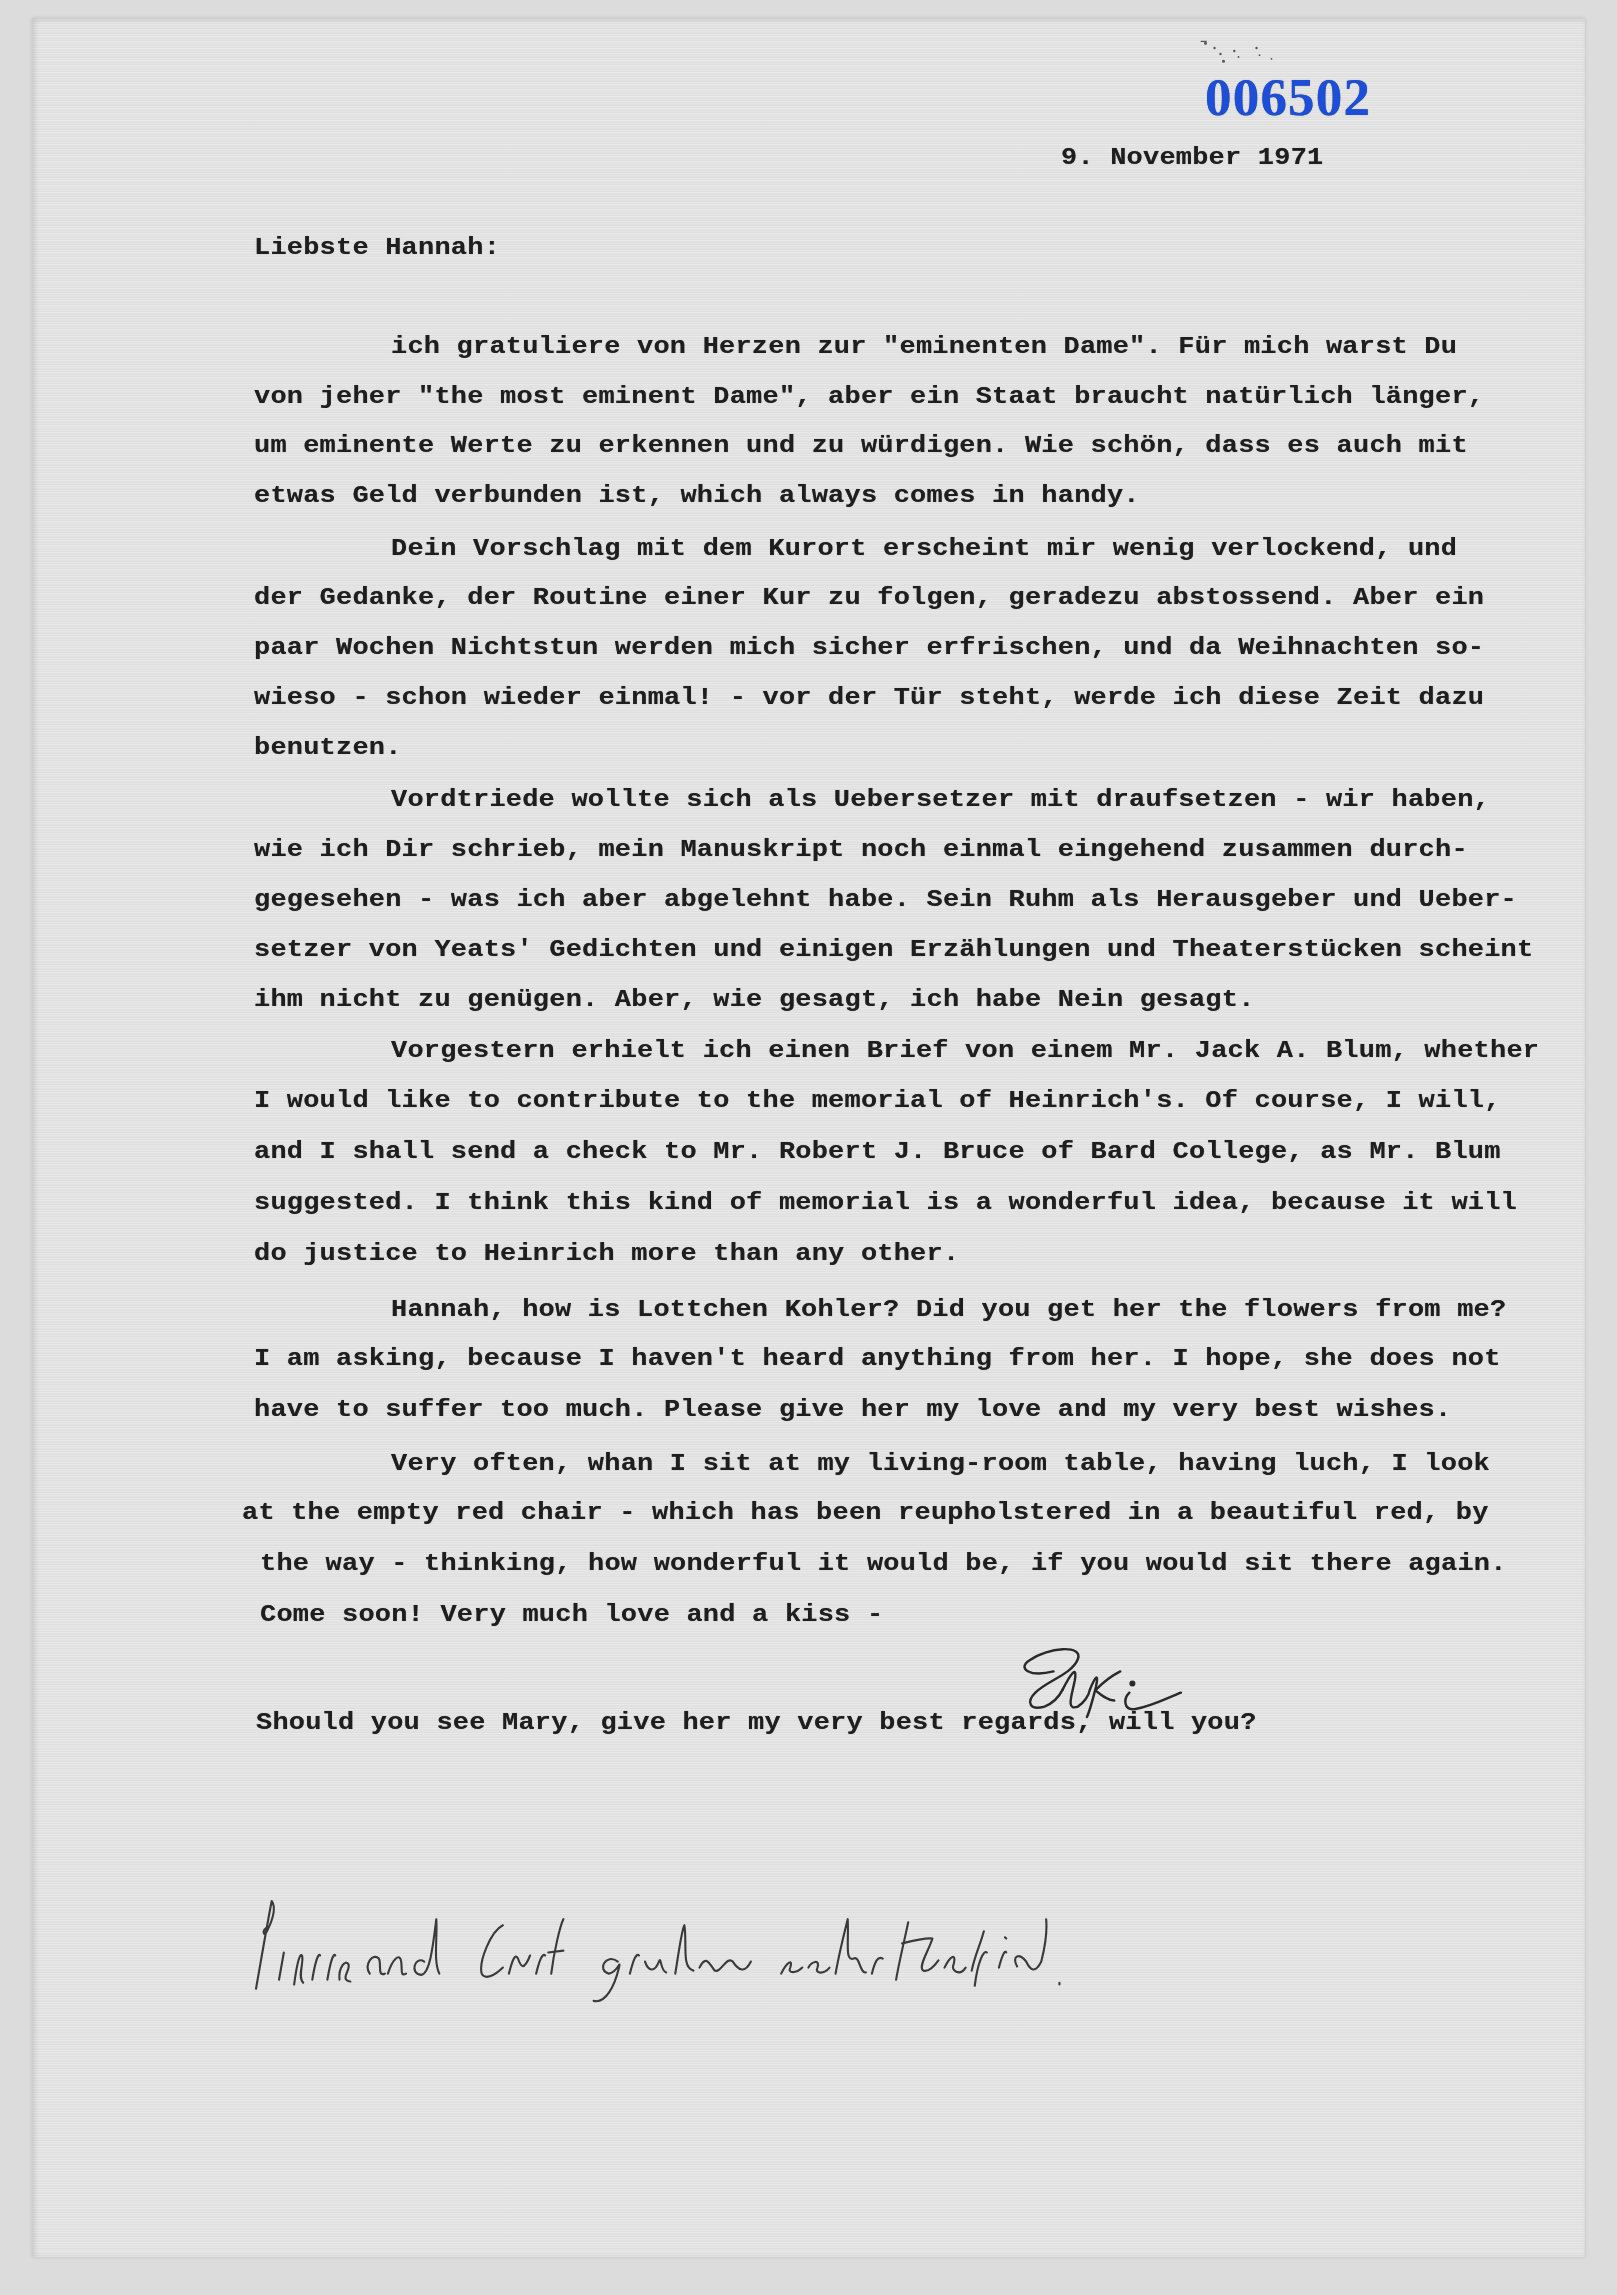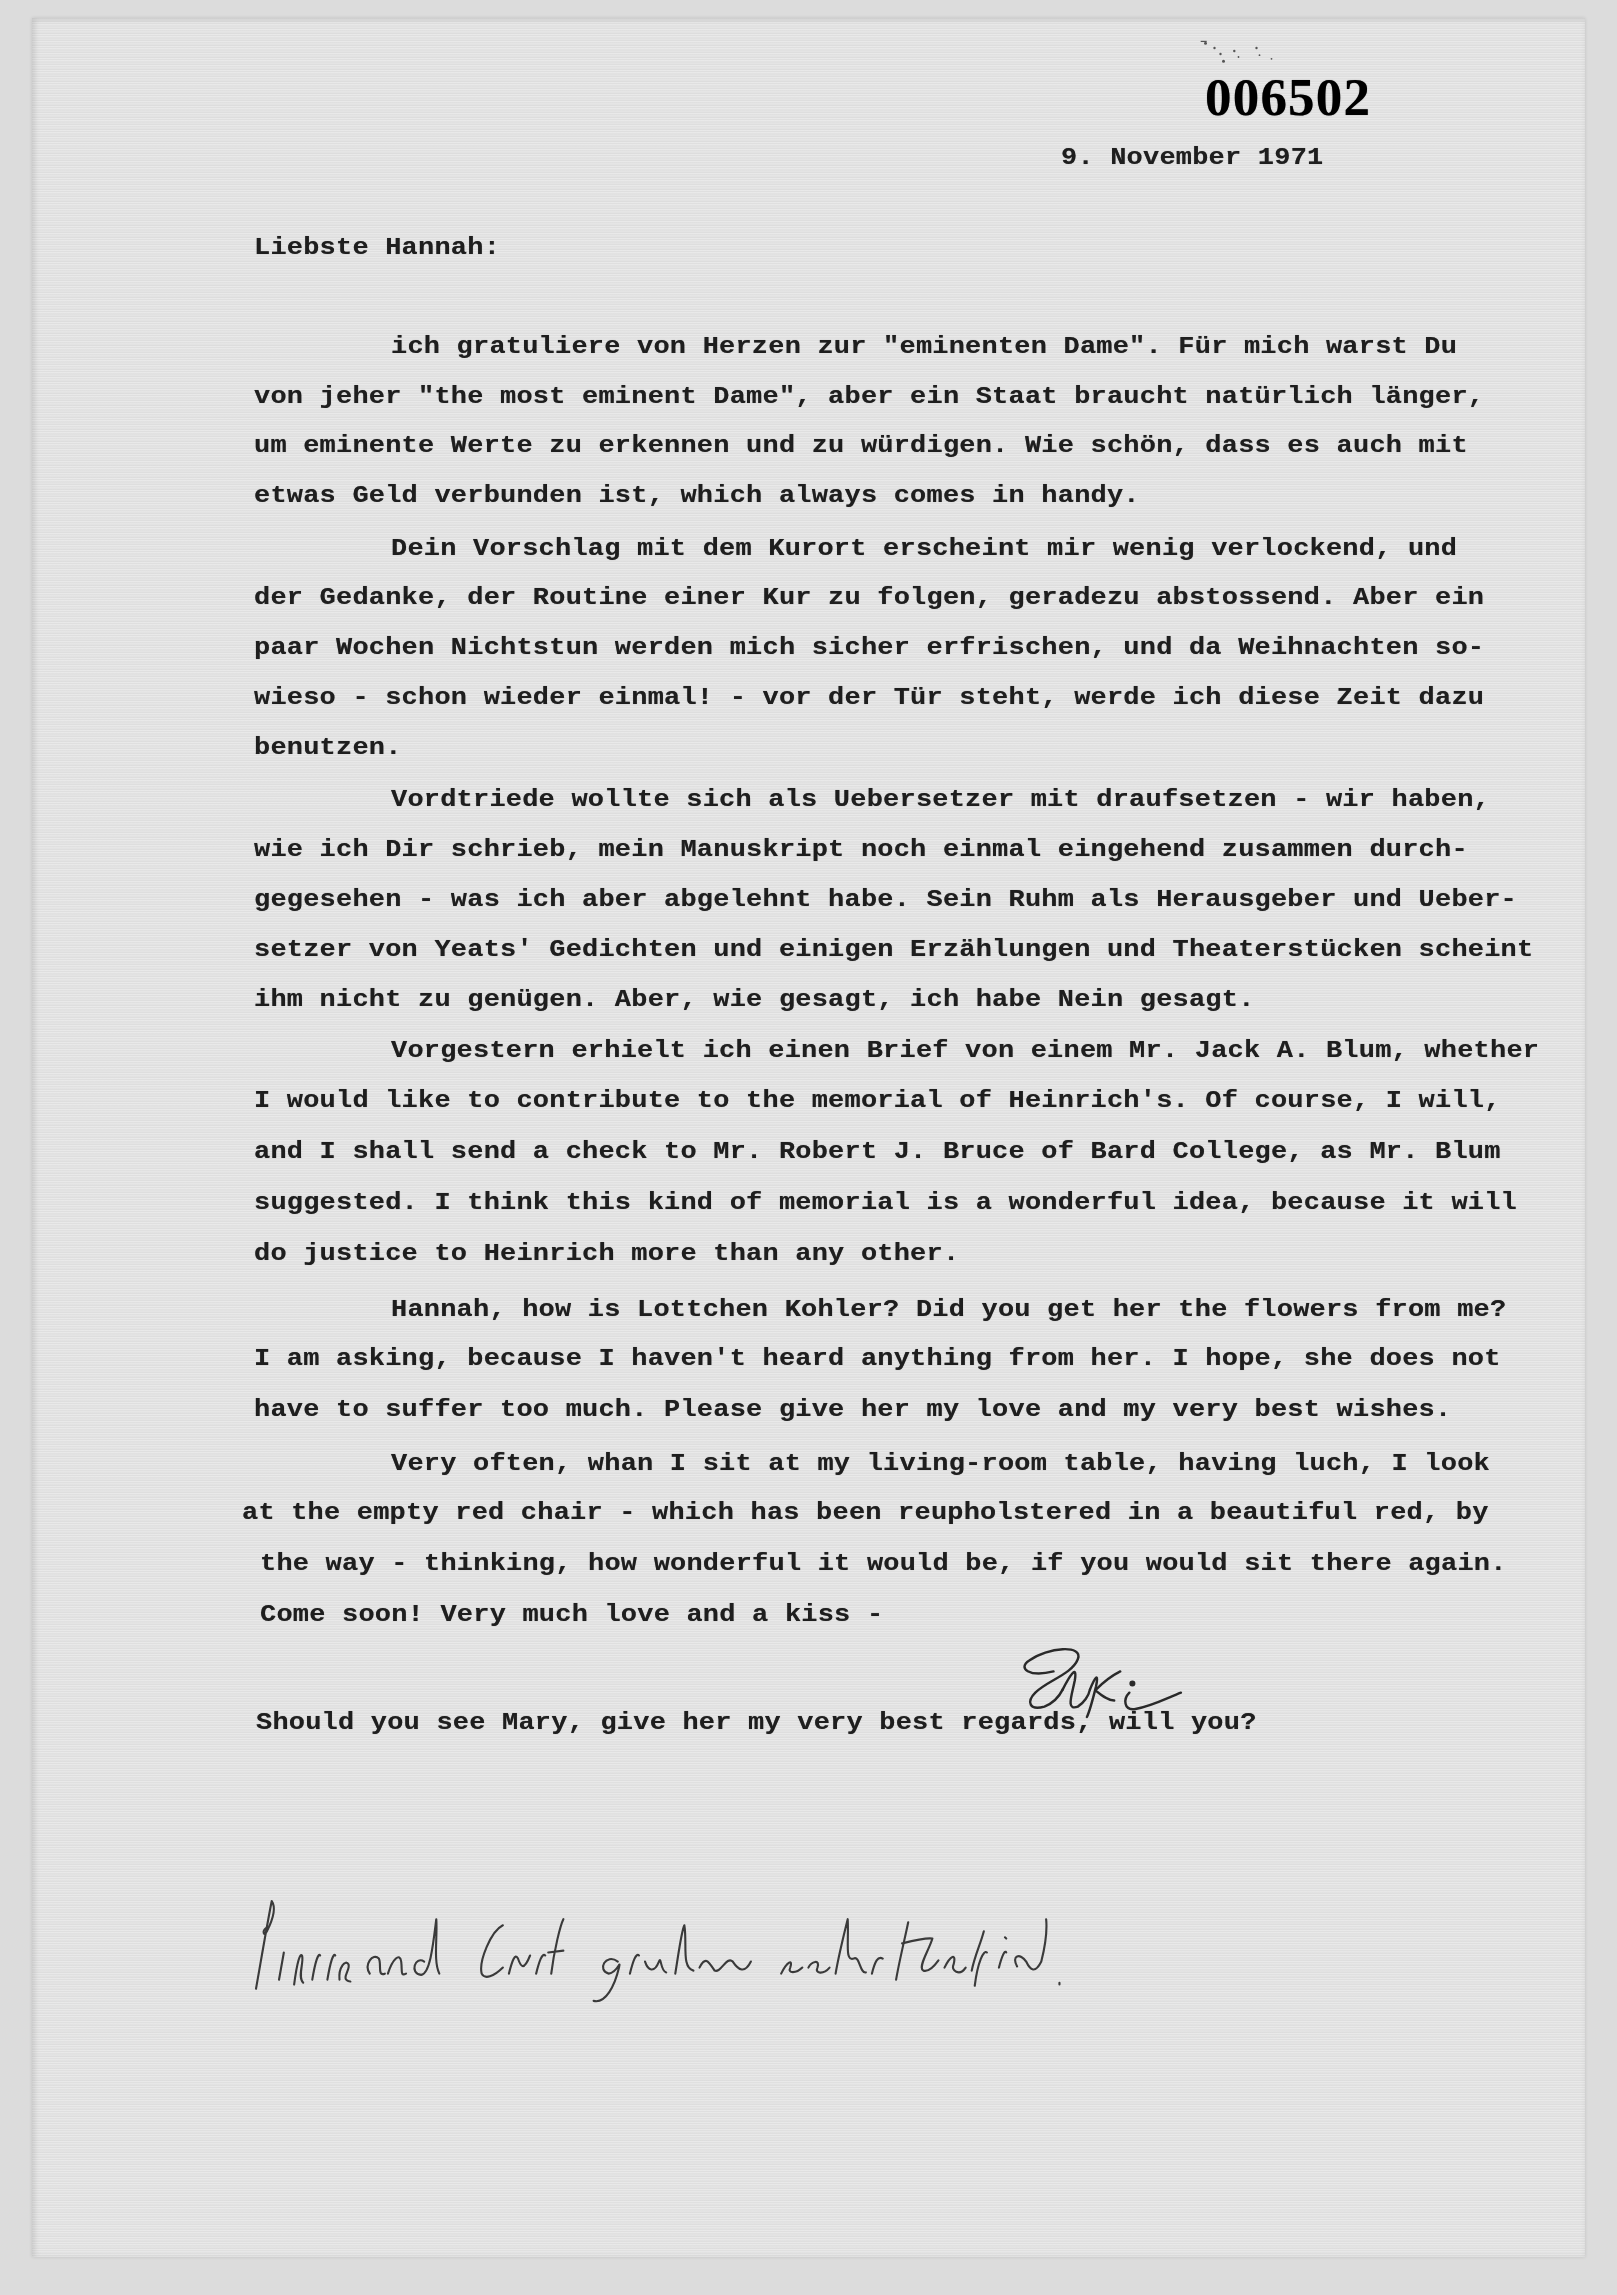--- a/index.html
+++ b/index.html
@@ -25,21 +25,21 @@
     color: #1e1e1e;
     white-space: pre;
     letter-spacing: 0.2px;
     transform: scaleY(0.92);
     transform-origin: left top;
     text-shadow: 0 0 0.7px rgba(0,0,0,0.55);
   }
   .stamp {
     position: absolute; left: 1205px; top: 67px;
     font-family: "Liberation Serif", "DejaVu Serif", serif;
-    font-weight: bold; font-size: 53px; color: #000000;
+    font-weight: bold; font-size: 53px; color: #1d4ed8;
     letter-spacing: 1.2px;
     text-shadow: 0 0 0.9px rgba(0,0,0,0.6);
   }
   .specks {
     position: absolute; left: 1187px; top: 30px; width: 121px; height: 36px;
   }
   .signature {
     position: absolute; left: 1005px; top: 1635px; width: 182px; height: 85px;
   }
   .handnote {

